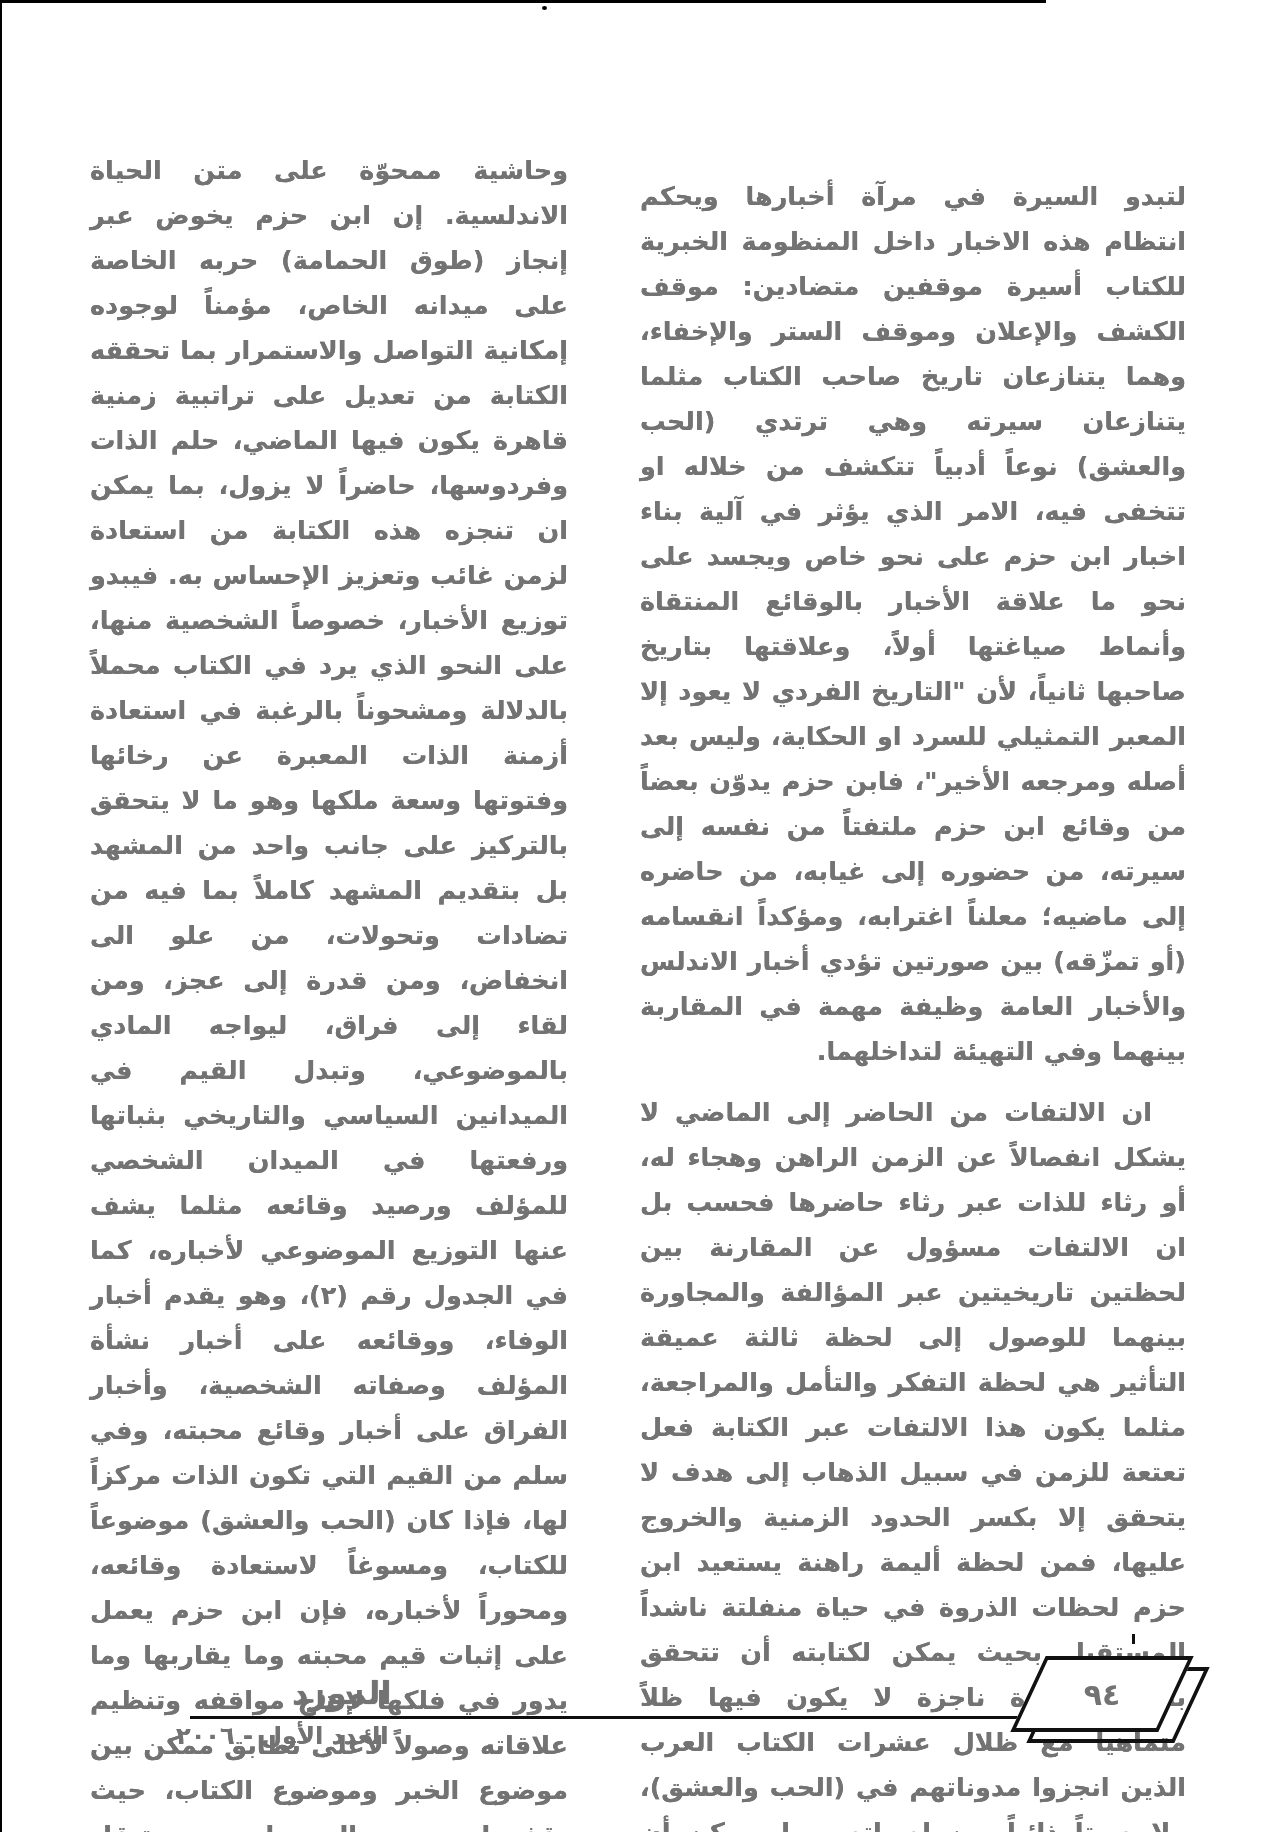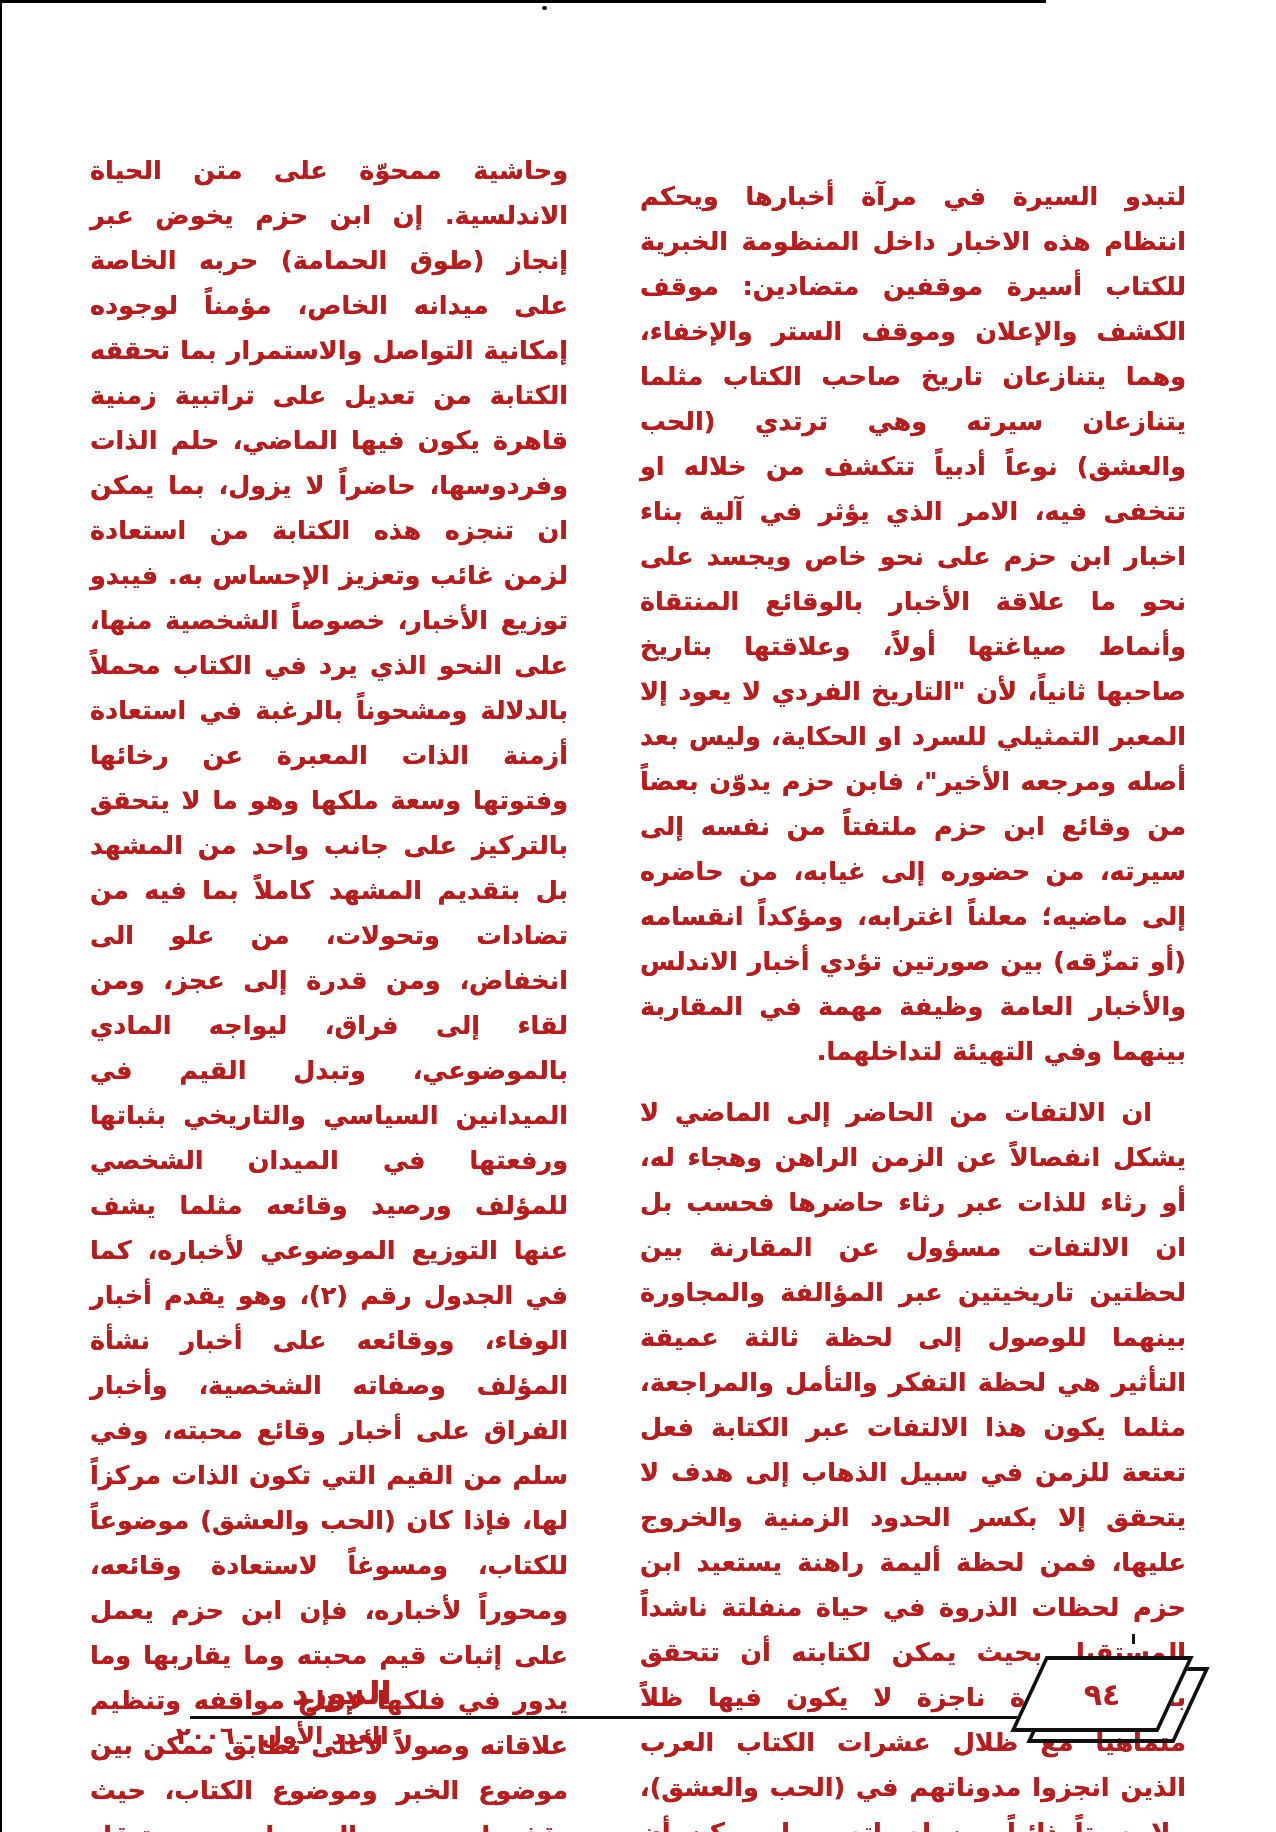--- a/index.html
+++ b/index.html
@@ -3,21 +3,21 @@
 <meta charset="utf-8">
 <style>
   html,body{margin:0;padding:0;background:#e8e8e8;}
   .page{
     position:relative;
     width:1276px;height:1832px;
     margin:0 auto;
     background:#ffffff;
     overflow:hidden;
     font-family:"DejaVu Sans", sans-serif;
-    color:#b91c1c;
+    color:#737373;
   }
   .top-border{position:absolute;top:0;left:0;width:1046px;height:3px;background:#000;}
   .left-border{position:absolute;top:0;left:0;width:2px;height:1832px;background:#000;}
   .top-dot{position:absolute;top:6px;left:542px;width:5px;height:4px;background:#000;border-radius:50%;}
 
   .content{
     position:absolute;top:148px;left:85px;right:90px;
     display:flex;direction:rtl;gap:72px;
   }
   .col{direction:rtl;}

